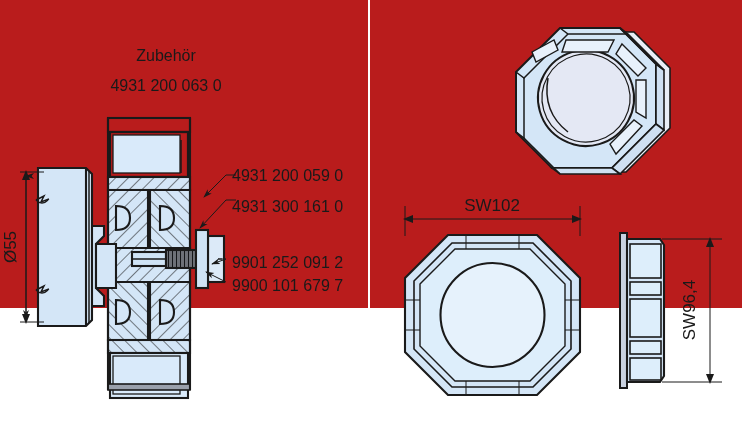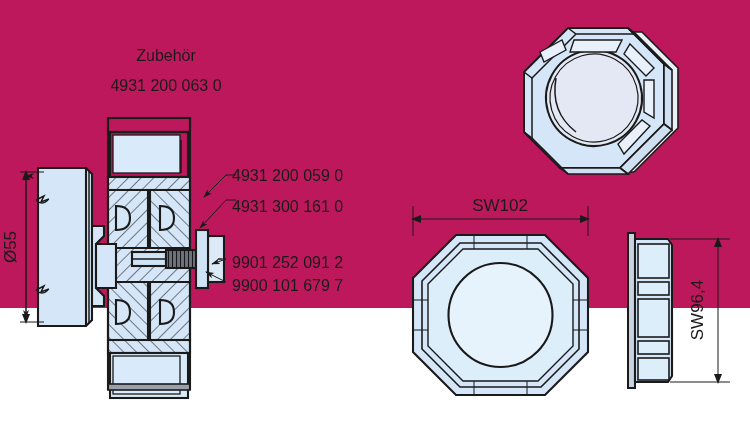--- a/index.html
+++ b/index.html
@@ -1,20 +1,20 @@
 <!DOCTYPE html>
 <html><head>
 <meta charset="utf-8">
 <style>
   html,body{margin:0;padding:0;background:#ffffff;}
   body{width:750px;height:428px;overflow:hidden;font-family:"Liberation Sans",sans-serif;}
   #stage{position:relative;width:750px;height:428px;background:#ffffff;}
-  .panel{position:absolute;top:0;height:308px;background:#be185d;padding-left:11px;}
+  .panel{position:absolute;top:0;height:308px;background:#b91c1c;}
   #panel-left{left:0;width:368px;}
-  #panel-right{left:378px;width:372px;}
+  #panel-right{left:370px;width:372px;}
   .svgwrap{position:absolute;left:0;top:0;width:100%;height:100%;}
   svg{display:block;}
   text{font-family:"Liberation Sans",sans-serif;fill:#1a1a1a;}
   .lbl{font-size:16px;}
   .title{font-size:16px;}
   .dim{font-size:17px;}
   .ln{stroke:#1a1a1a;fill:none;}
   .thick{stroke-width:2.1;}
   .med{stroke-width:1.5;}
   .thin{stroke-width:1;}

